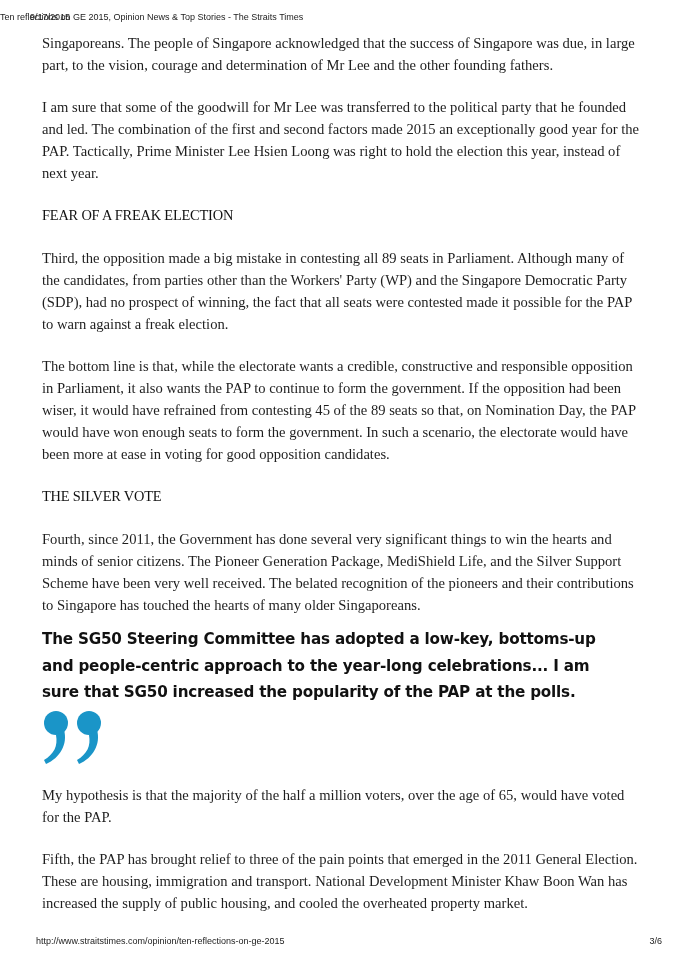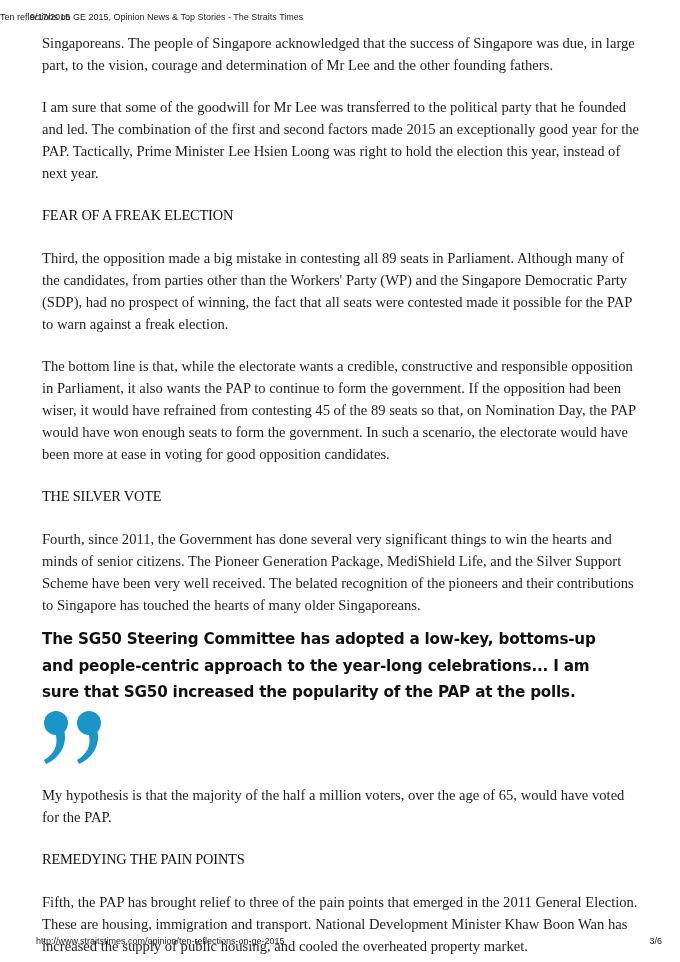--- a/index.html
+++ b/index.html
@@ -60,20 +60,19 @@
         <circle cx="14" cy="15" r="12"></circle>
         <path d="M22 22 C26 36 18 50 4 56 L2 52 C12 46 16 38 14 27 Z"></path>
         <circle cx="47" cy="15" r="12"></circle>
         <path d="M55 22 C59 36 51 50 37 56 L35 52 C45 46 49 38 47 27 Z"></path>
       </g>
     </svg>
   </span>
 
   <p>My hypothesis is that the majority of the half a million voters, over the age of 65, would have voted for the PAP.</p>
 
-  <h3>REMEDYING THE PAIN POINTS</h3>
   <p>Fifth, the PAP has brought relief to three of the pain points that emerged in the 2011 General Election. These are housing, immigration and transport. National Development Minister Khaw Boon Wan has increased the supply of public housing, and cooled the overheated property market.</p>
 </div>
 
 <div class="print-footer">
   <span class="url">http://www.straitstimes.com/opinion/ten-reflections-on-ge-2015</span>
   <span class="page">3/6</span>
 </div>
 
 </body></html>

